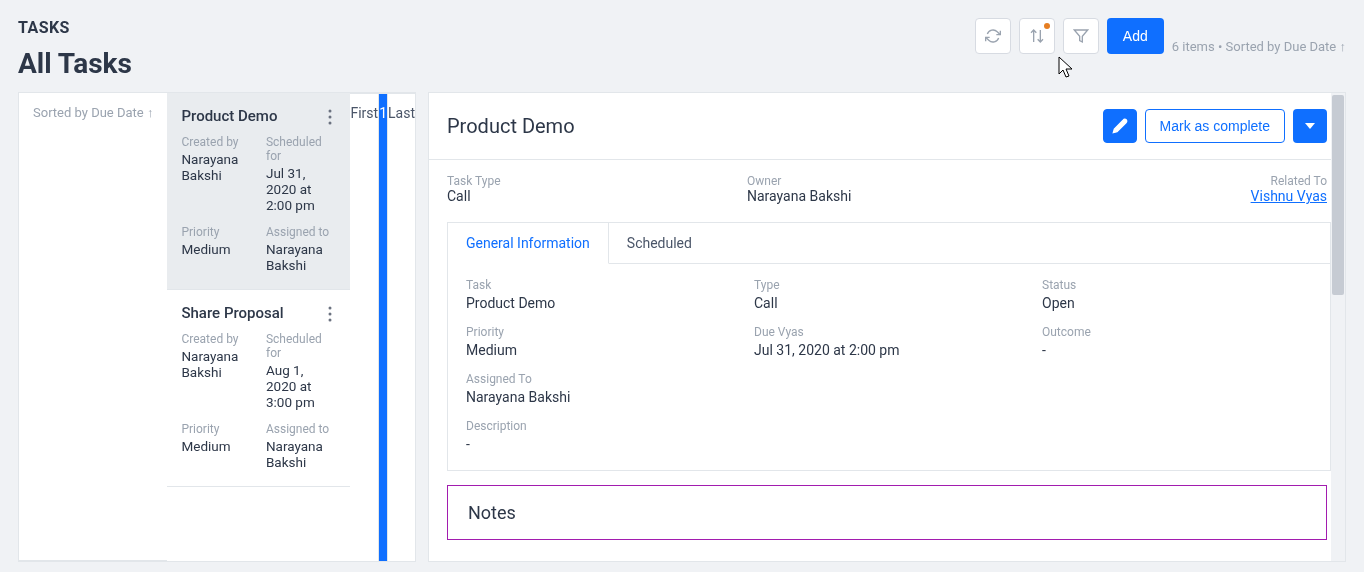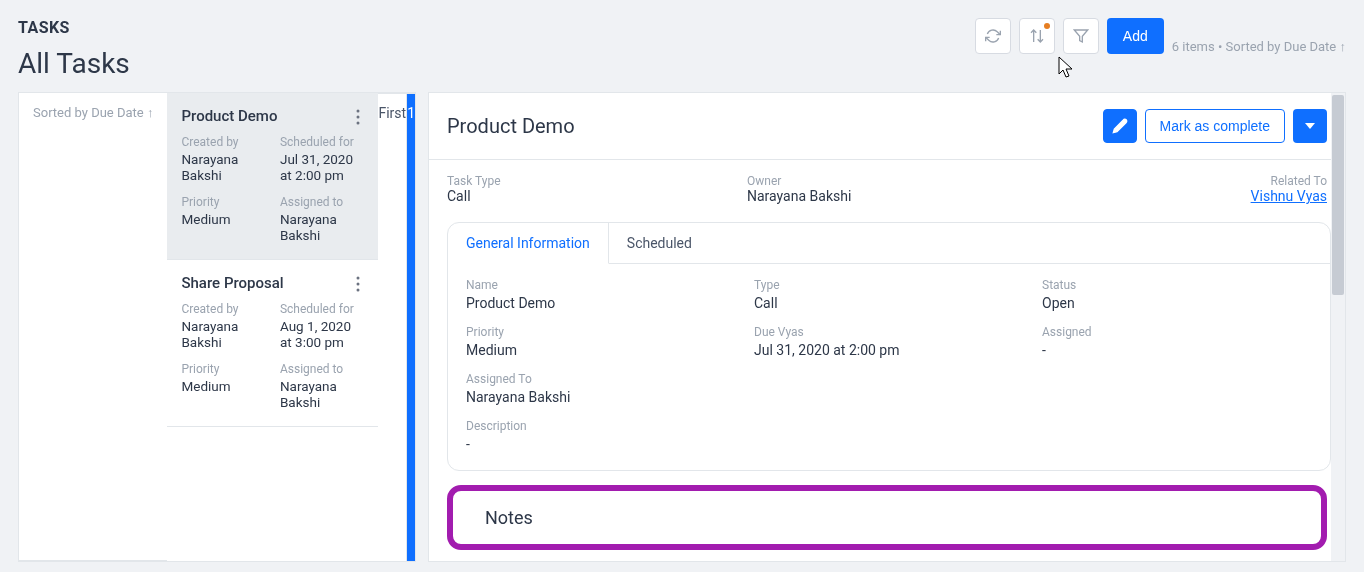--- a/index.html
+++ b/index.html
@@ -21,21 +21,21 @@
     }
     .title-block { }
     .breadcrumb {
       font-size: 16px;
       font-weight: 700;
       letter-spacing: 0.4px;
       color: #2d3748;
     }
     .page-title {
       font-size: 28px;
-      font-weight: 400;
+      font-weight: 700;
       margin-top: 10px;
       color: #2d3748;
       text-align: right;
     }
     .header-actions {
       display: flex;
       flex-direction: row;
       align-items: flex-end;
       gap: 8px;
     }
@@ -231,21 +231,21 @@
     }
     .summary-link {
       color: #0f6fff;
       text-decoration: underline;
       font-size: 14px;
       cursor: pointer;
     }
     .tabs-box {
       margin: 4px 14px 14px 18px;
       border: 1px solid #e2e6ea;
-      border-radius: 12px;
+      border-radius: 0;
     }
     .tabs-nav {
       display: flex;
     }
     .tab {
       padding: 12px 18px;
       cursor: pointer;
       font-size: 14px;
       color: #4a5568;
       border-bottom: 1px solid #e2e6ea;
@@ -266,23 +266,23 @@
       font-size: 12px;
       margin-bottom: 3px;
     }
     .detail-val {
       color: #2d3748;
       font-size: 14px;
     }
     .full-span { grid-column: 1 / span 3; }
     .notes-box {
       margin: 0 18px 18px 18px;
-      border: 6px solid #a21caf;
-      border-radius: 14px;
-      padding: 16px 32px;
+      border: 1px solid #a21caf;
+      border-radius: 0;
+      padding: 16px 20px;
     }
     .notes-title {
       font-size: 18px;
       color: #2d3748;
       font-weight: 400;
     }
     .scrollbar-track {
       position: absolute;
       right: 0;
       top: 0;
@@ -401,20 +401,21 @@
           <div>
             <div class="field-label">Assigned to</div>
             <div class="field-val">Narayana Bakshi</div>
           </div>
         </div>
       </div>
     </div>
     <div class="pagination">
       <div class="pag-btn">First</div>
       <div class="pag-btn active">1</div>
+      <div class="pag-btn">Last</div>
     </div>
   </div>
 
   <div class="right-pane">
     <div class="detail-header">
       <div class="detail-title">Product Demo</div>
       <div class="detail-actions">
         <button class="edit-btn">
           <svg width="16" height="16" viewBox="0 0 24 24" fill="none" stroke="#fff" stroke-width="2">
               <path d="M17 3a2.85 2.85 0 1 1 4 4L7.5 20.5 2 22l1.5-5.5L17 3z"></path>
@@ -444,41 +445,41 @@
       </div>
     </div>
 
     <div class="tabs-box">
       <div class="tabs-nav">
         <div class="tab active">General Information</div>
         <div class="tab" style="border-right:none;flex:1;">Scheduled</div>
       </div>
       <div class="tab-body">
         <div>
-          <div class="detail-label">Name</div>
+          <div class="detail-label">Task</div>
           <div class="detail-val">Product Demo</div>
         </div>
         <div>
           <div class="detail-label">Type</div>
           <div class="detail-val">Call</div>
         </div>
         <div>
           <div class="detail-label">Status</div>
           <div class="detail-val">Open</div>
         </div>
         <div>
           <div class="detail-label">Priority</div>
           <div class="detail-val">Medium</div>
         </div>
         <div>
           <div class="detail-label">Due Vyas</div>
           <div class="detail-val">Jul 31, 2020 at 2:00 pm</div>
         </div>
         <div>
-          <div class="detail-label">Assigned</div>
+          <div class="detail-label">Outcome</div>
           <div class="detail-val">-</div>
         </div>
         <div class="full-span">
           <div class="detail-label">Assigned To</div>
           <div class="detail-val">Narayana Bakshi</div>
         </div>
         <div class="full-span">
           <div class="detail-label">Description</div>
           <div class="detail-val">-</div>
         </div>

